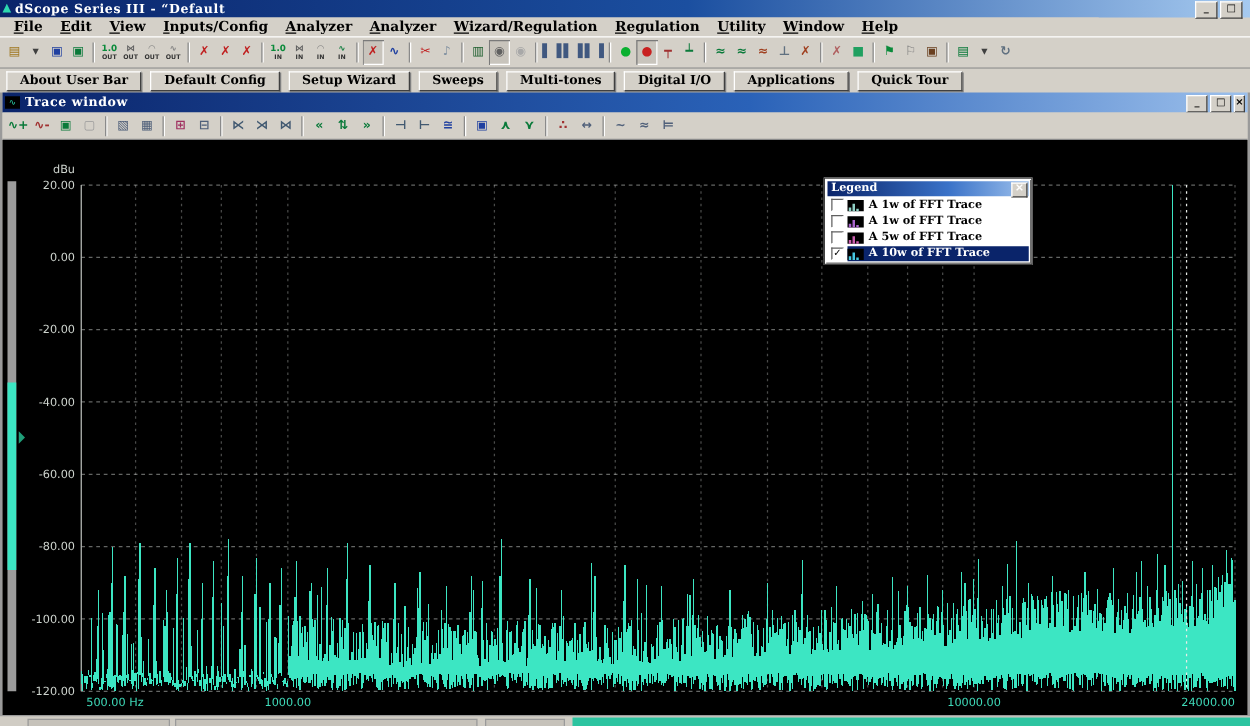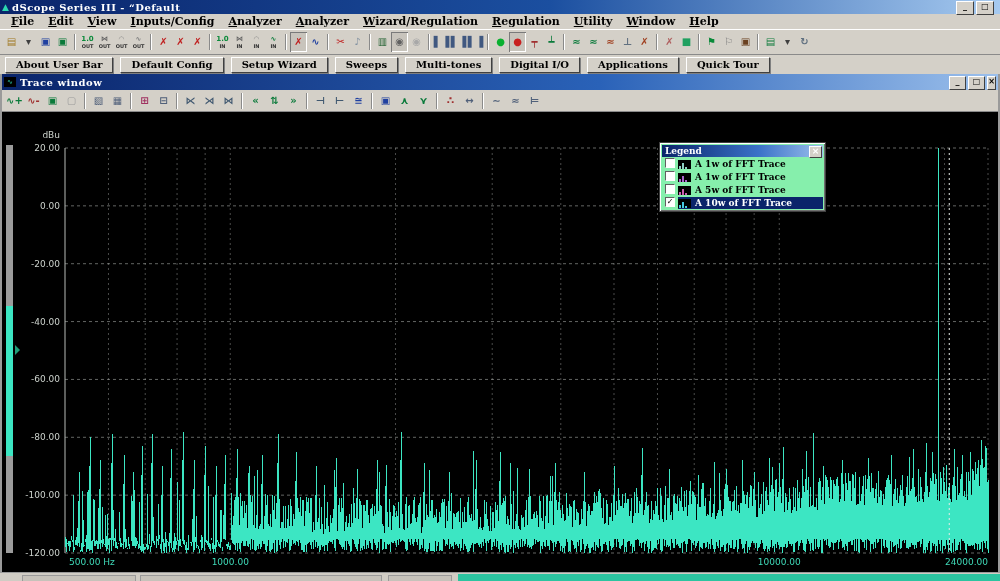--- a/index.html
+++ b/index.html
@@ -54,30 +54,30 @@
   .trace-toolbar .tb-btn{width:19px;}
   .client{position:absolute;left:0;top:38px;width:996px;height:460px;background:#000;}
   svg text{font-family:"DejaVu Sans",sans-serif;}
   .ytick{fill:#ccd2cc;font-size:9px;}
   .xtick{fill:#3fd9b8;font-size:9px;}
   .grid{stroke:#c8ccc8;stroke-opacity:.5;stroke-dasharray:3 3;stroke-width:1;}
   .gridv{stroke:#b8bcb8;stroke-opacity:.4;stroke-dasharray:2 3;stroke-width:1;}
   .axis{stroke:#b8bcb8;stroke-width:1;}
   .cursorln{stroke:#e8ece8;stroke-width:1;stroke-dasharray:2 3;}
   
-  .legend{position:absolute;left:657px;top:30px;width:167px;background:#86efac;
+  .legend{position:absolute;left:657px;top:30px;width:167px;background:#ffffff;
           border:1px solid #404040;box-shadow:inset 1px 1px 0 #fff,inset -1px -1px 0 #707070;
           padding:2px;box-sizing:border-box;z-index:5;}
   .lg-title{height:12px;background:linear-gradient(to right,#0a246a,#3a72c8 60%,#9cc0ec);
             display:flex;align-items:center;position:relative;}
   .lg-title span{color:#fff;font-size:9px;font-weight:bold;margin-left:3px;}
   .lg-close{position:absolute;right:1px;top:1px;width:11px;height:10px;background:#d4d0c8;
             border:1px solid;border-color:#fff #404040 #404040 #fff;
             font:bold 8px "DejaVu Sans",sans-serif;text-align:center;line-height:8px;color:#000;}
-  .lg-row{height:12px;display:flex;align-items:flex-start;margin-top:1px;}
+  .lg-row{height:12px;display:flex;align-items:center;margin-top:1px;}
   .lg-cb{width:8px;height:8px;background:#fff;border:1px solid;border-color:#606060 #fff #fff #606060;
          margin:0 3px 0 3px;font:bold 8px "DejaVu Sans",sans-serif;line-height:8px;text-align:center;color:#000;}
   .lg-main{flex:1;height:12px;display:flex;align-items:center;}
   .lg-row.selected .lg-main{background:#0a246a;}
   .lg-row.selected .lg-label{color:#fff;}
   .lg-icon{width:13px;height:9px;background:#000;margin-right:4px;display:flex;align-items:flex-end;gap:1px;
            padding:0 1px;box-sizing:border-box;}
   .lg-icon i{display:block;width:2px;}
   .lg-label{font-family:"DejaVu Serif",serif;font-size:9px;font-weight:bold;color:#000;white-space:nowrap;}
   

